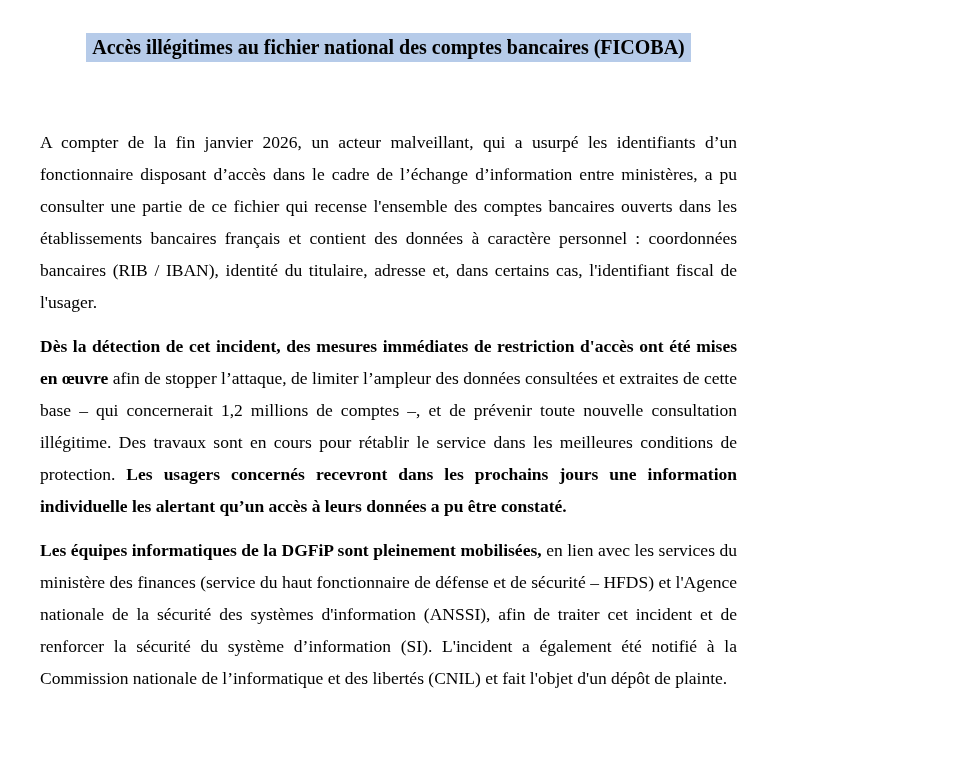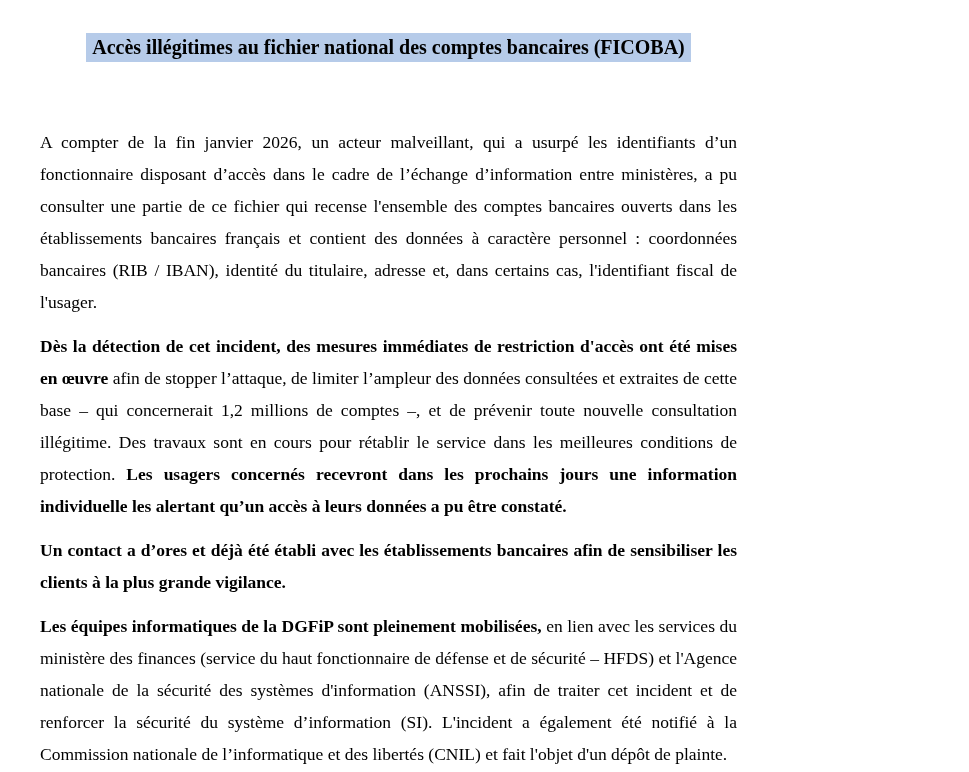--- a/index.html
+++ b/index.html
@@ -45,16 +45,15 @@
 </head>
 <body>
 
 <div class="page">
   <div class="title-wrap">
     <span class="doc-title" style="background-color: rgb(182, 203, 233);">Accès illégitimes au fichier national des comptes bancaires (FICOBA)</span>
   </div>
   <div class="doc-body" id="paragraphs">
       <p class="para"><span>A compter de la fin janvier 2026, un acteur malveillant, qui a usurpé les identifiants d’un fonctionnaire disposant d’accès dans le cadre de l’échange d’information entre ministères, a pu consulter une partie de ce fichier qui recense l'ensemble des comptes bancaires ouverts dans les établissements bancaires français et contient des données à caractère personnel : coordonnées bancaires (RIB / IBAN), identité du titulaire, adresse et, dans certains cas, l'identifiant fiscal de l'usager.</span></p>
       <p class="para"><span class="b">Dès la détection de cet incident, des mesures immédiates de restriction d'accès ont été mises en œuvre </span><span>afin de stopper l’attaque, de limiter l’ampleur des données consultées et extraites de cette base – qui concernerait 1,2 millions de comptes –, et de prévenir toute nouvelle consultation illégitime. Des travaux sont en cours pour rétablir le service dans les meilleures conditions de protection. </span><span class="b">Les usagers concernés recevront dans les prochains jours une information individuelle les alertant qu’un accès à leurs données a pu être constaté.</span></p>
-      <p class="para"><span class="b">Un contact a d’ores et déjà été établi avec les établissements bancaires afin de sensibiliser les clients à la plus grande vigilance.</span></p>
       <p class="para"><span class="b">Les équipes informatiques de la DGFiP sont pleinement mobilisées, </span><span>en lien avec les services du ministère des finances (service du haut fonctionnaire de défense et de sécurité – HFDS) et l'Agence nationale de la sécurité des systèmes d'information (ANSSI), afin de traiter cet incident et de renforcer la sécurité du système d’information (SI). L'incident a également été notifié à la Commission nationale de l’informatique et des libertés (CNIL) et fait l'objet d'un dépôt de plainte.</span></p>
     </div>
 </div>
 
 </body></html>

